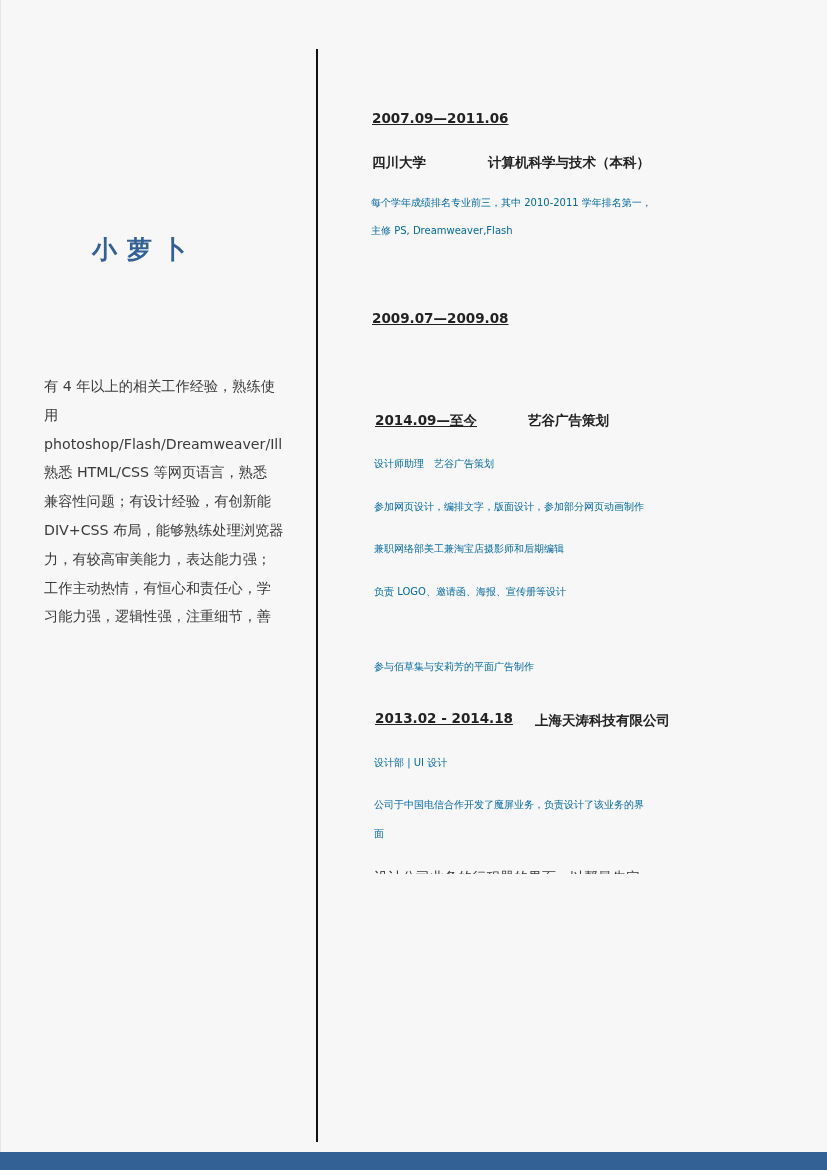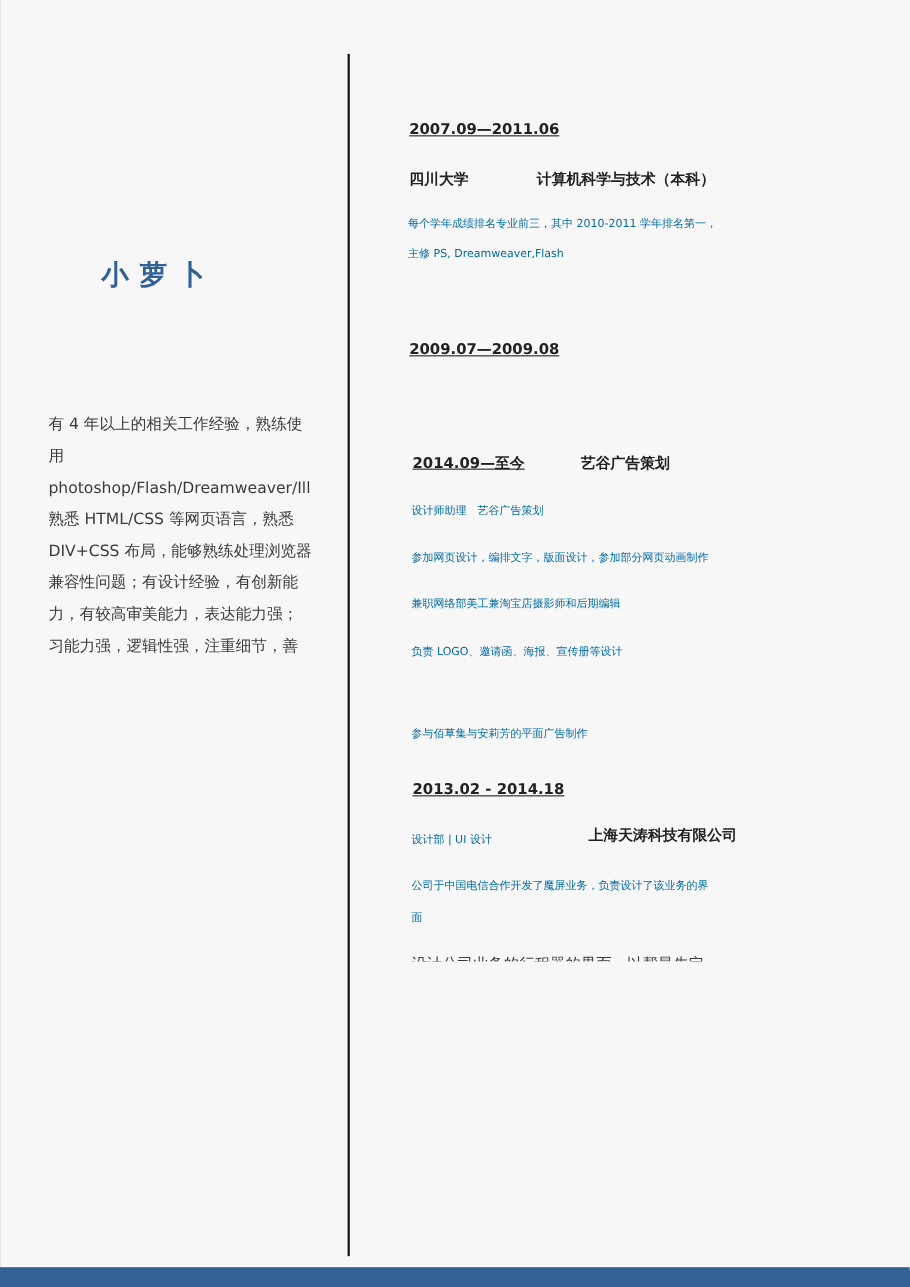--- a/index.html
+++ b/index.html
@@ -95,44 +95,45 @@
 
 <div class="divider" style="background: rgb(17, 17, 17);"></div>
 
 <div class="name" style="color: rgb(51, 97, 149);">小萝卜</div>
 
 <div class="summary">
   <span class="line">有 4 年以上的相关工作经验，熟练使</span>
   <span class="line">用</span>
   <span class="line">photoshop/Flash/Dreamweaver/Ill</span>
   <span class="line">熟悉 HTML/CSS 等网页语言，熟悉</span>
+  <span class="line">兼容性问题；有设计经验，有创新能</span>
   <span class="line">DIV+CSS 布局，能够熟练处理浏览器</span>
-  <span class="line">兼容性问题；有设计经验，有创新能</span>
   <span class="line">力，有较高审美能力，表达能力强；</span>
+  <span class="line">工作主动热情，有恒心和责任心，学</span>
   <span class="line">习能力强，逻辑性强，注重细节，善</span>
 </div>
 
 <div class="right-text date" style="left:372px; top:110px;">2007.09—2011.06</div>
 <div class="right-text bold-title" style="left:372px; top:154px;">四川大学</div>
 <div class="right-text bold-title" style="left:488px; top:154px;">计算机科学与技术（本科）</div>
 <div class="right-text body-line" style="left:371px; top:196px;">每个学年成绩排名专业前三，其中 2010-2011 学年排名第一，</div>
 <div class="right-text body-line" style="left:371px; top:224px;text-align:right;">主修 PS, Dreamweaver,Flash</div>
 
 <div class="right-text date" style="left:372px; top:310px;">2009.07—2009.08</div>
 
 <div class="right-text date" style="left:375px; top:412px;">2014.09—至今</div>
 <div class="right-text bold-title" style="left:528px; top:412px;">艺谷广告策划</div>
 <div class="right-text body-line" style="left:374px; top:457px;">设计师助理　艺谷广告策划</div>
 <div class="right-text body-line" style="left:374px; top:500px;">参加网页设计，编排文字，版面设计，参加部分网页动画制作</div>
 <div class="right-text body-line" style="left:374px; top:542px;">兼职网络部美工兼淘宝店摄影师和后期编辑</div>
 <div class="right-text body-line" style="left:374px; top:585px;">负责 LOGO、邀请函、海报、宣传册等设计</div>
 <div class="right-text body-line" style="left:374px; top:660px;">参与佰草集与安莉芳的平面广告制作</div>
 
 <div class="right-text date" style="left:375px; top:710px;">2013.02 - 2014.18</div>
-<div class="right-text bold-title" style="left:535px; top:712px;margin-top:39px;">上海天涛科技有限公司</div>
+<div class="right-text bold-title" style="left:535px; top:712px;">上海天涛科技有限公司</div>
 <div class="right-text body-line" style="left:374px; top:756px;">设计部 | UI 设计</div>
 <div class="right-text body-line" style="left:374px; top:798px;text-align:right;">公司于中国电信合作开发了魔屏业务，负责设计了该业务的界</div>
 <div class="right-text body-line" style="left:374px; top:827px;">面</div>
 <div class="clip-line">
   <span>设计公司业务的行程器的界面，以帮最先定</span>
 </div>
 
 <div class="footer-bar" style="background: rgb(51, 97, 149);"></div>
 
 </body></html>

